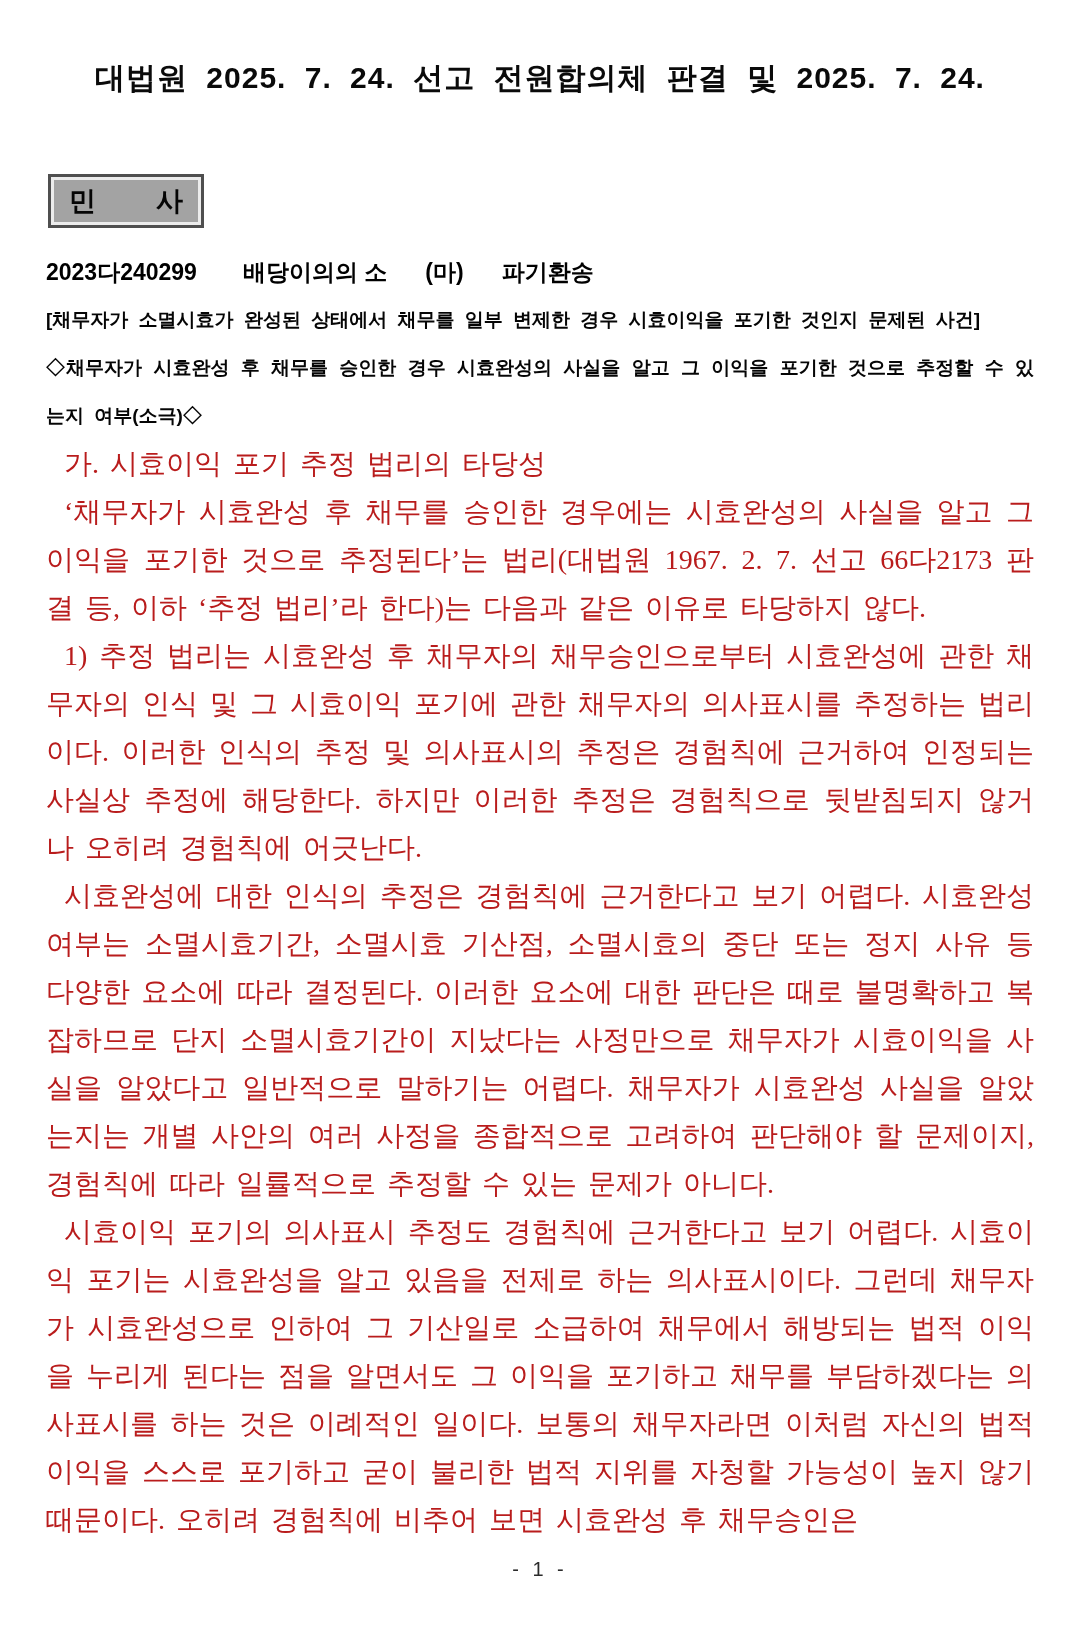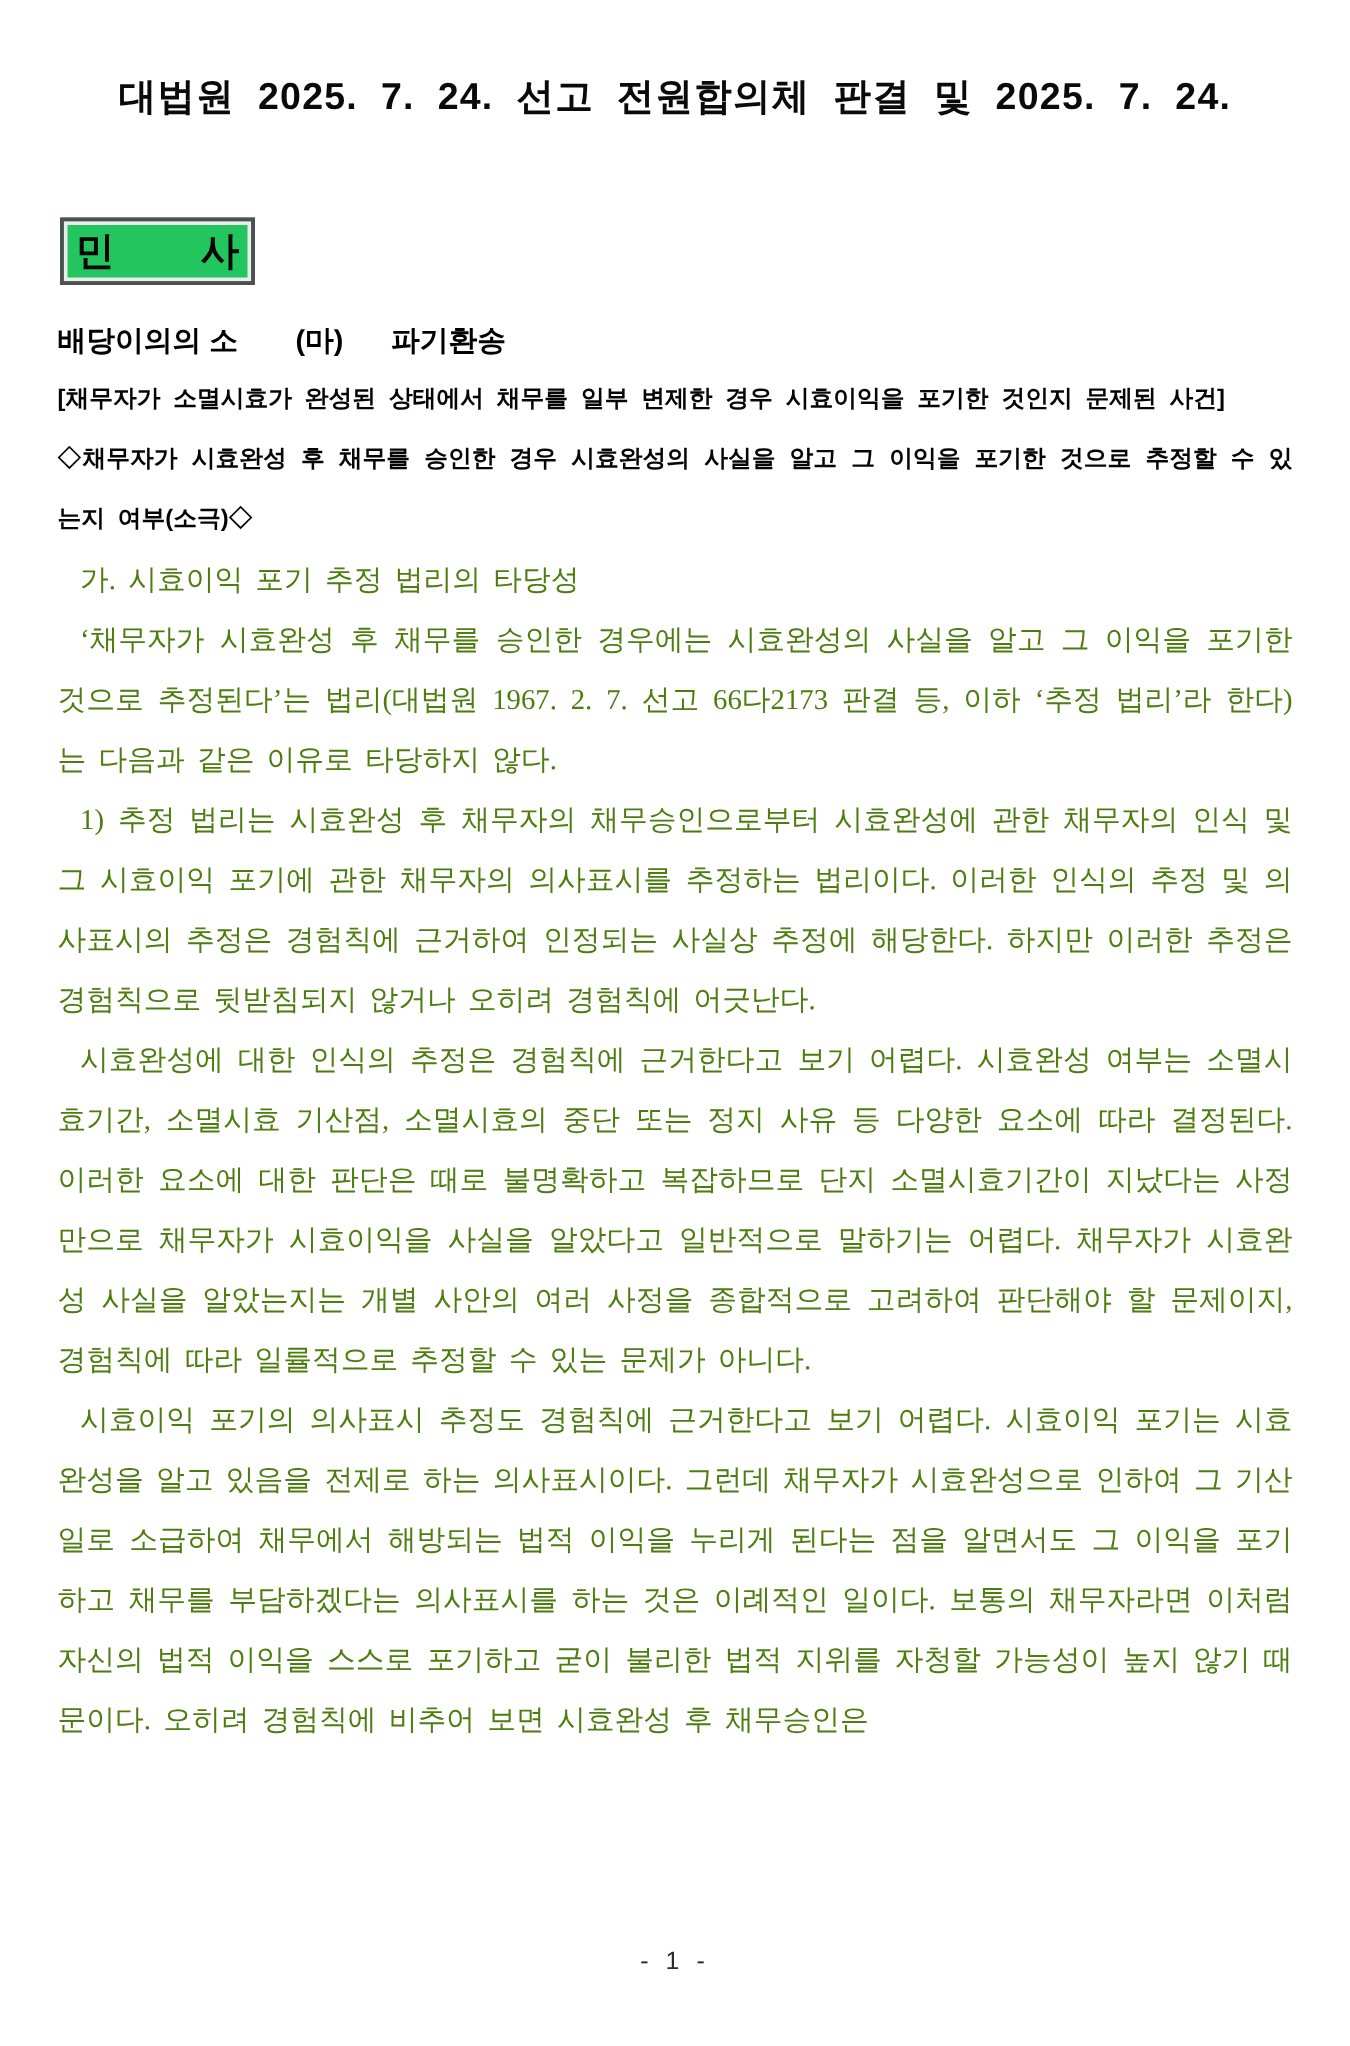--- a/index.html
+++ b/index.html
@@ -29,29 +29,29 @@
     letter-spacing: 1px;
     word-spacing: 9px;
     color: #0a0a0a;
   }
   
   .badge {
     margin-top: 64px;
     margin-left: 2px;
     width: 150px;
     height: 48px;
-    background: #22c55e;
+    background: #a3a3a3;
     border: 3px solid #4f4f4f;
     box-shadow: inset 0 0 0 3px #ececec;
     display: flex;
     align-items: center;
     justify-content: center;
     font-family: "Liberation Sans", sans-serif;
     font-weight: 700;
-    font-size: 31px;
+    font-size: 27px;
     color: #050505;
   }
   .badge span { white-space: pre; }
   
   .case-line {
     margin-top: 20px;
     display: flex;
     align-items: baseline;
     font-family: "Liberation Sans", sans-serif;
     font-weight: 700;
@@ -70,26 +70,26 @@
     line-height: 48px;
     text-align: justify;
     word-spacing: 5px;
     color: #050505;
   }
   
   .body-text p {
     margin: 0;
     font-family: "Liberation Serif", serif;
     font-weight: 400;
-    font-size: 23px;
+    font-size: 28px;
     line-height: 48px;
     text-align: justify;
     text-indent: 18px;
     word-spacing: 4px;
-    color: #4d7c0f;
+    color: #b91c1c;
   }
   
   .footer {
     position: absolute;
     left: 0;
     right: 0;
     top: 1558px;
     text-align: center;
     font-family: "Liberation Sans", sans-serif;
     font-size: 20px;
@@ -104,20 +104,21 @@
 
   <div class="title">
     <div>대법원 2025. 7. 24. 선고 전원합의체 판결 및 2025. 7. 24.</div>
   </div>
 
   <div class="badge">
     <span>민        사</span>
   </div>
 
   <div class="case-line">
+    <span class="seg">2023다240299</span>
     <span class="seg">배당이의의 소</span>
     <span class="seg">(마)</span>
     <span class="seg">파기환송</span>
   </div>
 
   <div class="hd">[채무자가 소멸시효가 완성된 상태에서 채무를 일부 변제한 경우 시효이익을 포기한 것인지 문제된 사건]</div>
 
   <div class="hd">◇채무자가 시효완성 후 채무를 승인한 경우 시효완성의 사실을 알고 그 이익을 포기한 것으로 추정할 수 있는지 여부(소극)◇</div>
 
   <div class="body-text">

